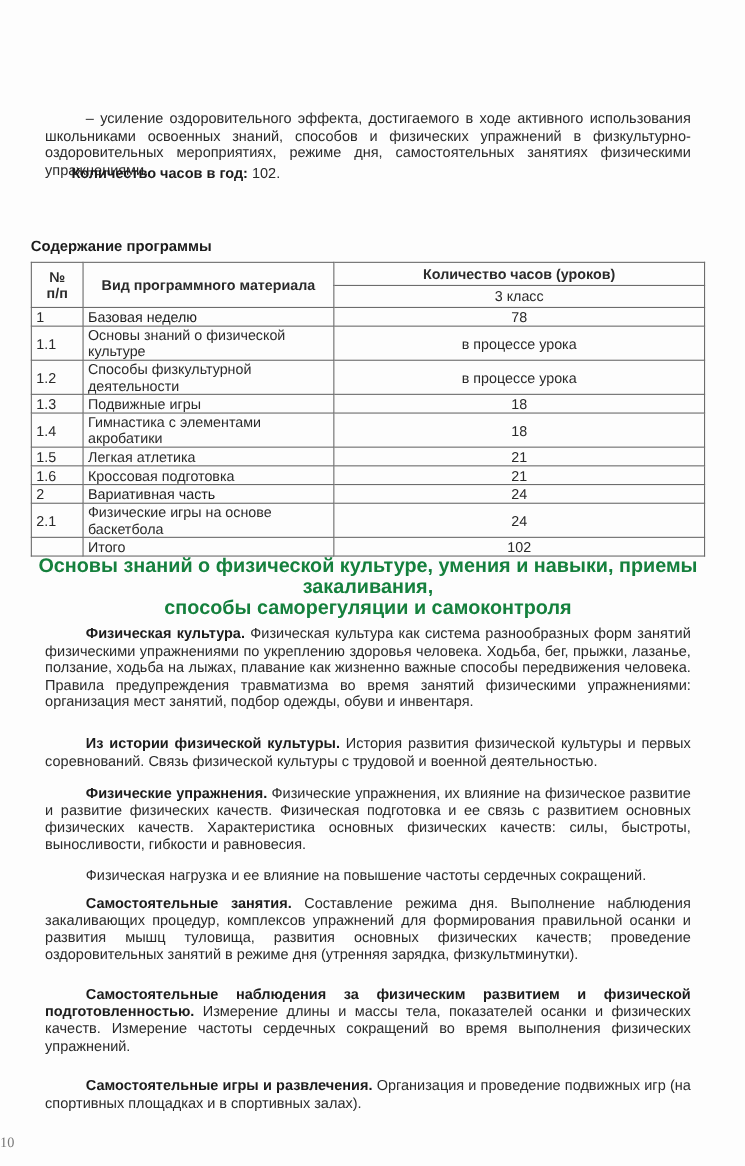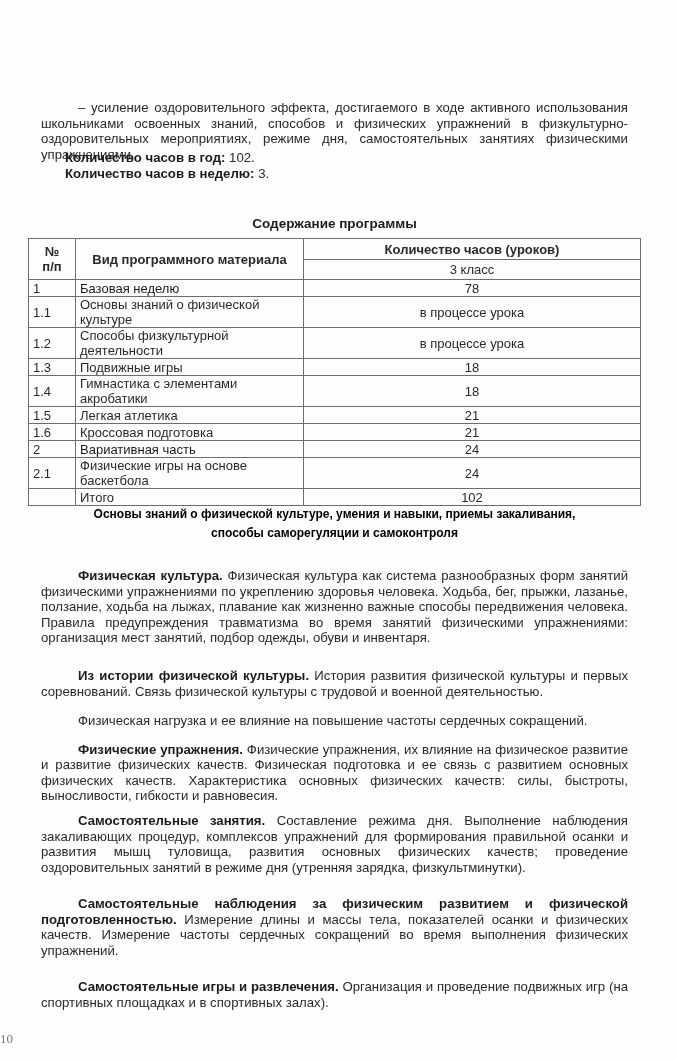--- a/index.html
+++ b/index.html
@@ -6,41 +6,40 @@
   body {
     width: 677px; height: 1060px; background: #fdfdfd; position: relative; overflow: hidden;
     font-family: "Liberation Sans", sans-serif; color: #2a2a2a; font-size: 13.2px;
   }
   .page { position: absolute; left: 28px; width: 613px; top: 0; }
   .para { text-align: justify; line-height: 15.6px; margin: 13px; text-indent: 37px; }
   .b { font-weight: bold; color: #1c1c1c; }
   .intro { position: absolute; top: 87px; }
   .hours { position: absolute; top: 150px; left: 37px; line-height: 16px; }
   .hours div { white-space: nowrap; }
-  .tbl-title { position: absolute; top: 216px; width: 613px; text-align: center; font-weight: bold; font-size: 13.5px; color: #1c1c1c; }
+  .tbl-title { position: absolute; top: 216px; width: 613px; text-align: left; font-weight: bold; font-size: 13.5px; color: #1c1c1c; }
   table.prog { position: absolute; top: 238px; border-collapse: collapse; width: 613px; font-size: 13px; }
   table.prog td, table.prog th { border: 1px solid #6c6c6c; padding: 0 4px; height: 16px; line-height: 15px; font-weight: normal; }
   table.prog th { font-weight: bold; }
   .c1 { width: 38px; }
   .c2 { width: 219px; }
   .center { text-align: center; }
-  .section-title { position: absolute; top: 505px; width: 613px; text-align: center; font-weight: bold; font-size: 12px; line-height: 19px; color: #000000; }
+  .section-title { position: absolute; top: 505px; width: 613px; text-align: center; font-weight: bold; font-size: 18px; line-height: 19px; color: #15803d; }
   .blk { position: absolute; width: 613px; }
   .pagenum { position: absolute; top: 1031px; left: 0; width: 599px; text-align: left; font-family: "Liberation Serif", serif; font-size: 13px; color: #777; }
 </style>
 </head>
 <body>
 
 <div class="page">
 
   <p class="para intro">– усиление оздоровительного эффекта, достигаемого в ходе активного использования школьниками освоенных знаний, способов и физических упражнений в физкультурно-оздоровительных мероприятиях, режиме дня, самостоятельных занятиях физическими упражнениями.</p>
 
   <div class="hours">
     <div><span class="b">Количество часов в год:</span><span> 102.</span></div>
-    <div><span class="b">Количество часов в неделю:</span><span> 3.</span></div>
   </div>
 
   <div class="tbl-title">Содержание программы</div>
 
   <table class="prog">
     <thead>
       <tr>
         <th rowspan="2" class="c1 center"><span>№</span><br><span>п/п</span></th>
         <th rowspan="2" class="c2 center">Вид программного материала</th>
         <th class="center" style="height:20px">Количество часов (уроков)</th>
@@ -110,22 +109,22 @@
 
   <div class="blk" style="top:555px">
     <p class="para"><span class="b">Физическая культура.</span><span> Физическая культура как система разнообразных форм занятий физическими упражнениями по укреплению здоровья человека. Ходьба, бег, прыжки, лазанье, ползание, ходьба на лыжах, плавание как жизненно важные способы передвижения человека. Правила предупреждения травматизма во время занятий физическими упражнениями: организация мест занятий, подбор одежды, обуви и инвентаря.</span></p>
   </div>
 
   <div class="blk" style="top:655px">
     <p class="para"><span class="b">Из истории физической культуры.</span><span> История развития физической культуры и первых соревнований. Связь физической культуры с трудовой и военной деятельностью.</span></p>
   </div>
 
   <div class="blk" style="top:700px">
+    <p class="para"><span class="b">Физические упражнения.</span><span> Физические упражнения, их влияние на физическое развитие и развитие физических качеств. Физическая подготовка и ее связь с развитием основных физических качеств. Характеристика основных физических качеств: силы, быстроты, выносливости, гибкости и равновесия.</span></p>
     <p class="para">Физическая нагрузка и ее влияние на повышение частоты сердечных сокращений.</p>
-    <p class="para"><span class="b">Физические упражнения.</span><span> Физические упражнения, их влияние на физическое развитие и развитие физических качеств. Физическая подготовка и ее связь с развитием основных физических качеств. Характеристика основных физических качеств: силы, быстроты, выносливости, гибкости и равновесия.</span></p>
   </div>
 
   <div class="blk" style="top:800px">
     <p class="para"><span class="b">Самостоятельные занятия.</span><span> Составление режима дня. Выполнение наблюдения закаливающих процедур, комплексов упражнений для формирования правильной осанки и развития мышц туловища, развития основных физических качеств; проведение оздоровительных занятий в режиме дня (утренняя зарядка, физкультминутки).</span></p>
   </div>
 
   <div class="blk" style="top:883px">
     <p class="para"><span class="b">Самостоятельные наблюдения за физическим развитием и физической подготовленностью.</span><span> Измерение длины и массы тела, показателей осанки и физических качеств. Измерение частоты сердечных сокращений во время выполнения физических упражнений.</span></p>
   </div>
 

